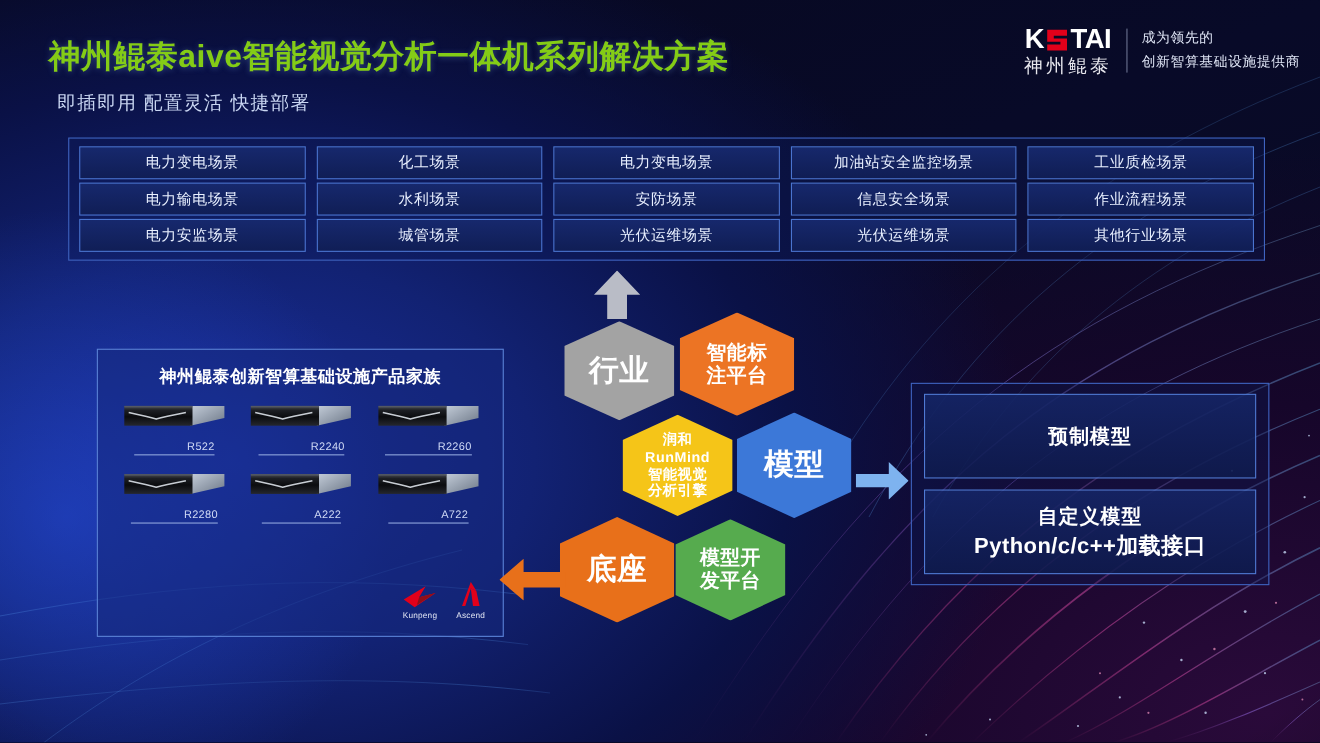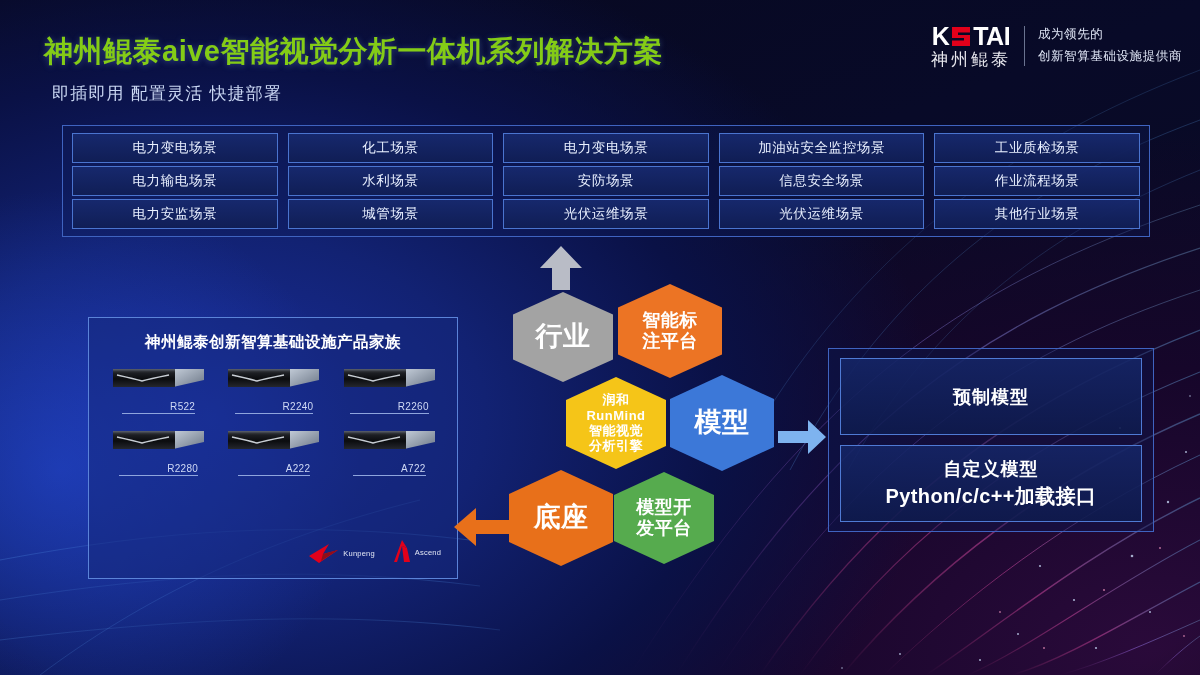--- a/index.html
+++ b/index.html
@@ -85,21 +85,21 @@
   }
   .prod-item { display:flex; flex-direction:column; align-items:center; gap:9px; }
   .server { width:95px; height:26px; position:relative; }
   .prod-label {
     font-size:10px; color:#cfd9f5; letter-spacing:0.3px;
     border-bottom:1px solid #8fa5dd; padding-bottom:1px; line-height:1.1;padding-left:48px;
   }
   #partners {
     position:absolute; right:16px; bottom:14px; display:flex; gap:16px; align-items:flex-end;
   }
-  .partner { display:flex; align-items:center; gap:2px; }
+  .partner { display:flex; flex-direction:column; align-items:center; gap:2px; }
   .partner-name { font-size:7.5px; color:#e2e6f4; letter-spacing:0.2px; }
   .partner svg { display:block; }
 
   
   #hexes { position:absolute; left:0; top:0; width:1200px; height:675px; z-index:6; pointer-events:none; }
   .hex { position:absolute; pointer-events:auto; }
   .hex svg { position:absolute; inset:0; }
   .hex .lbl {
     position:absolute; inset:0;
     display:flex; flex-direction:column; align-items:center; justify-content:center;

